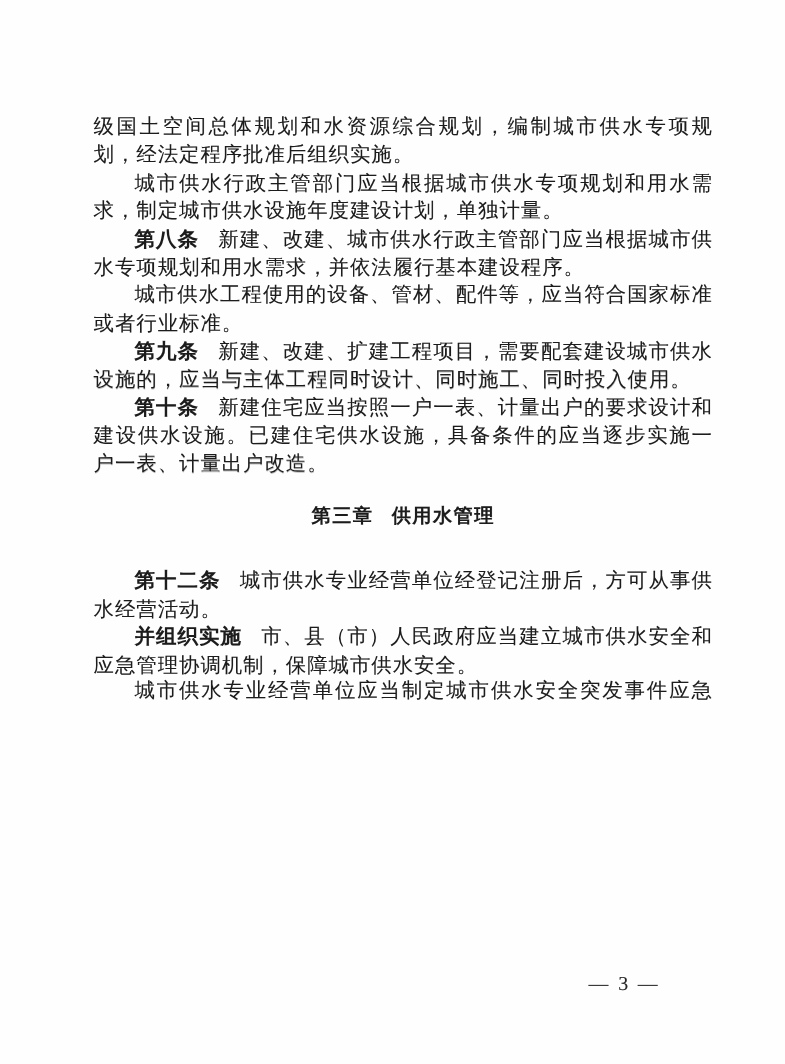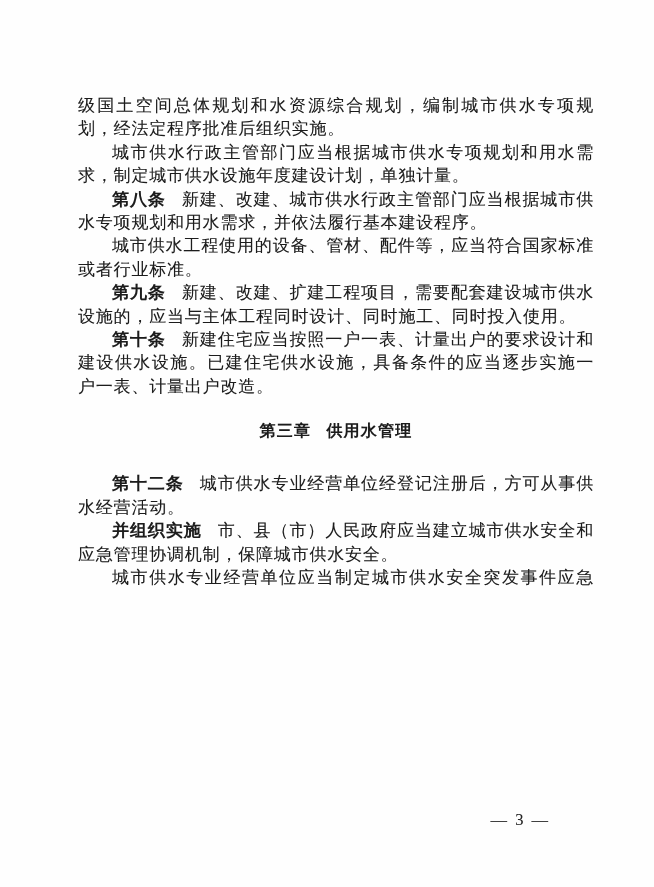--- a/index.html
+++ b/index.html
@@ -23,21 +23,21 @@
     width: 516px;
     font-size: 17px;
     line-height: 23.4px;
     letter-spacing: 0.8px;
     text-align: justify;
     word-break: break-all;
     text-shadow: 0.2px 0.2px 0 rgba(45,45,45,0.3);
   }
   .para { text-indent: 2em; }
   .para.noindent { text-indent: 0; }
-  .para.fill { text-align-last: justify; }
+  .para.fill { text-align-last: justify; font-family: Liberation Mono, monospace; }
   .term { font-weight: bold; margin-right: 0.95em; }
   .chapter {
     text-indent: 0;
     text-align: center;
     font-weight: bold;
     font-size: 16px;
     line-height: 24px;
     letter-spacing: 1.2px;
     margin: 21px 0 29px 0;
   }

